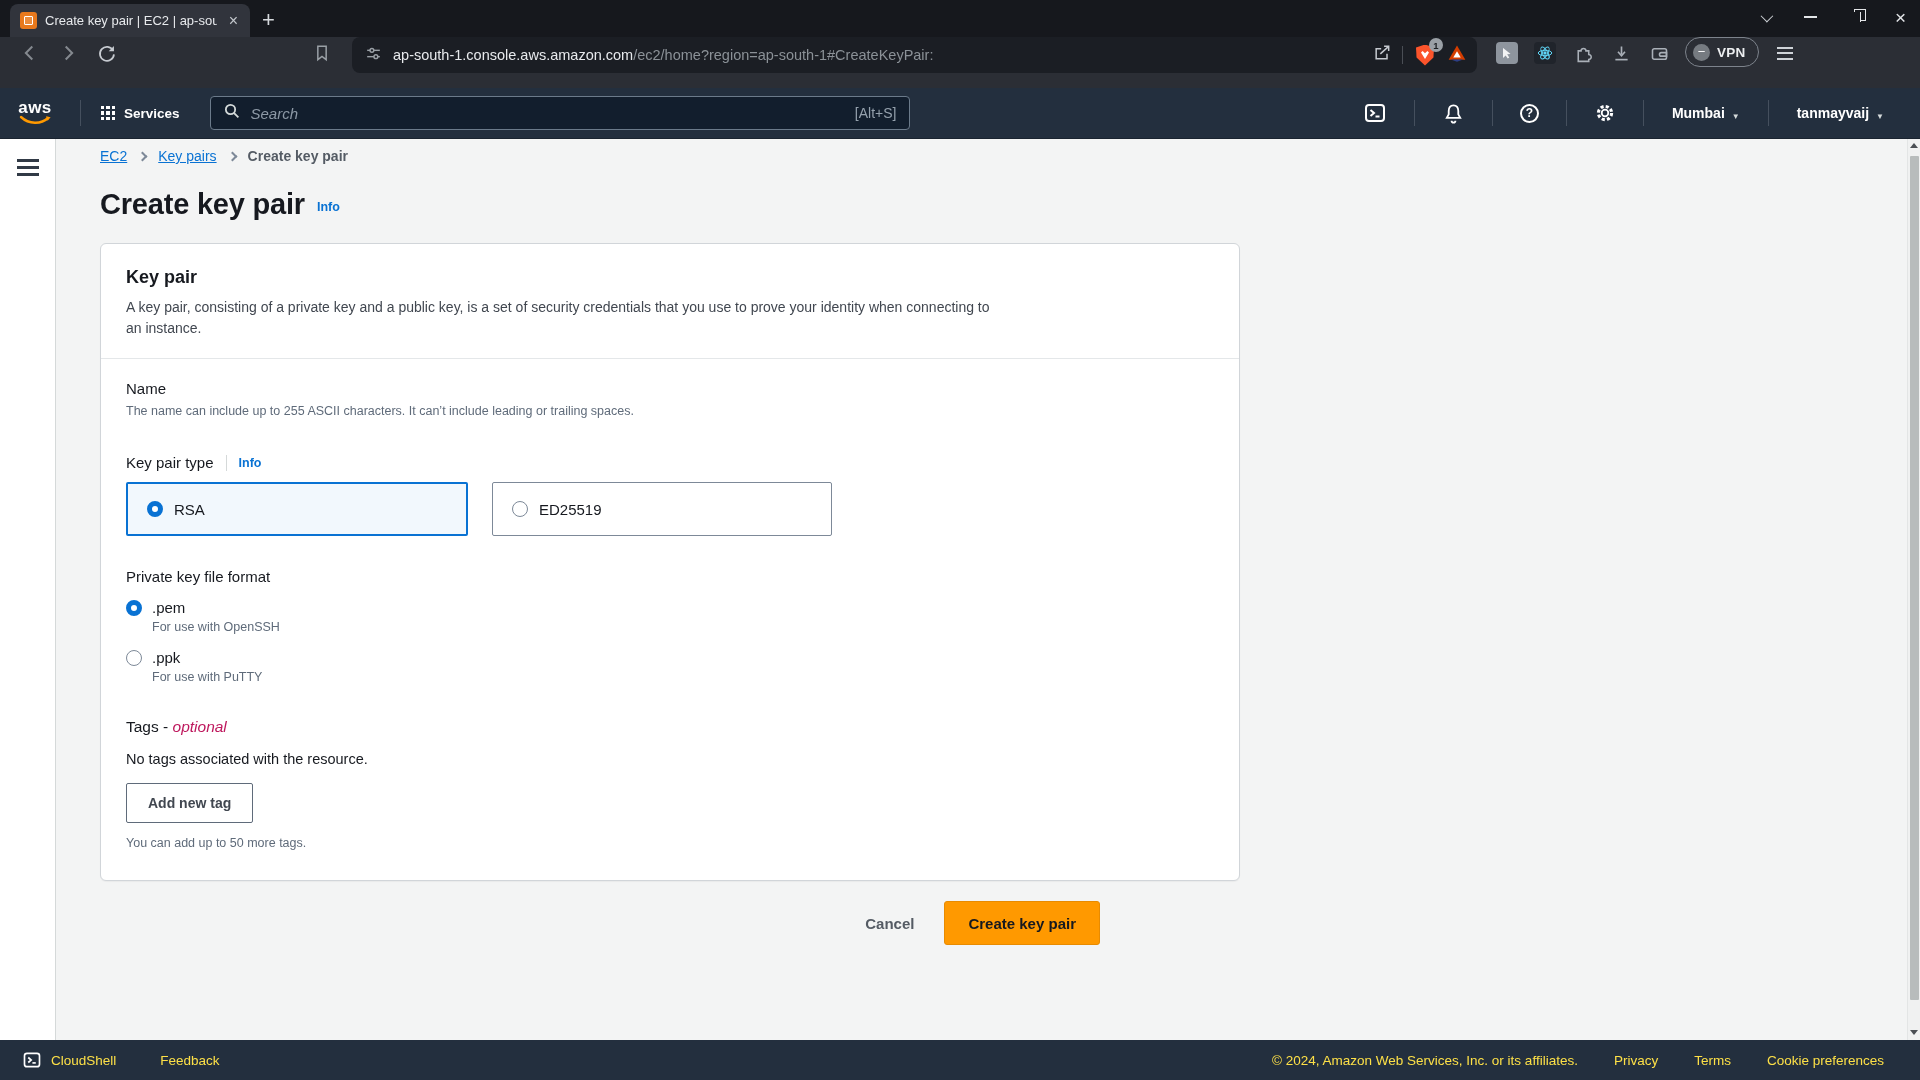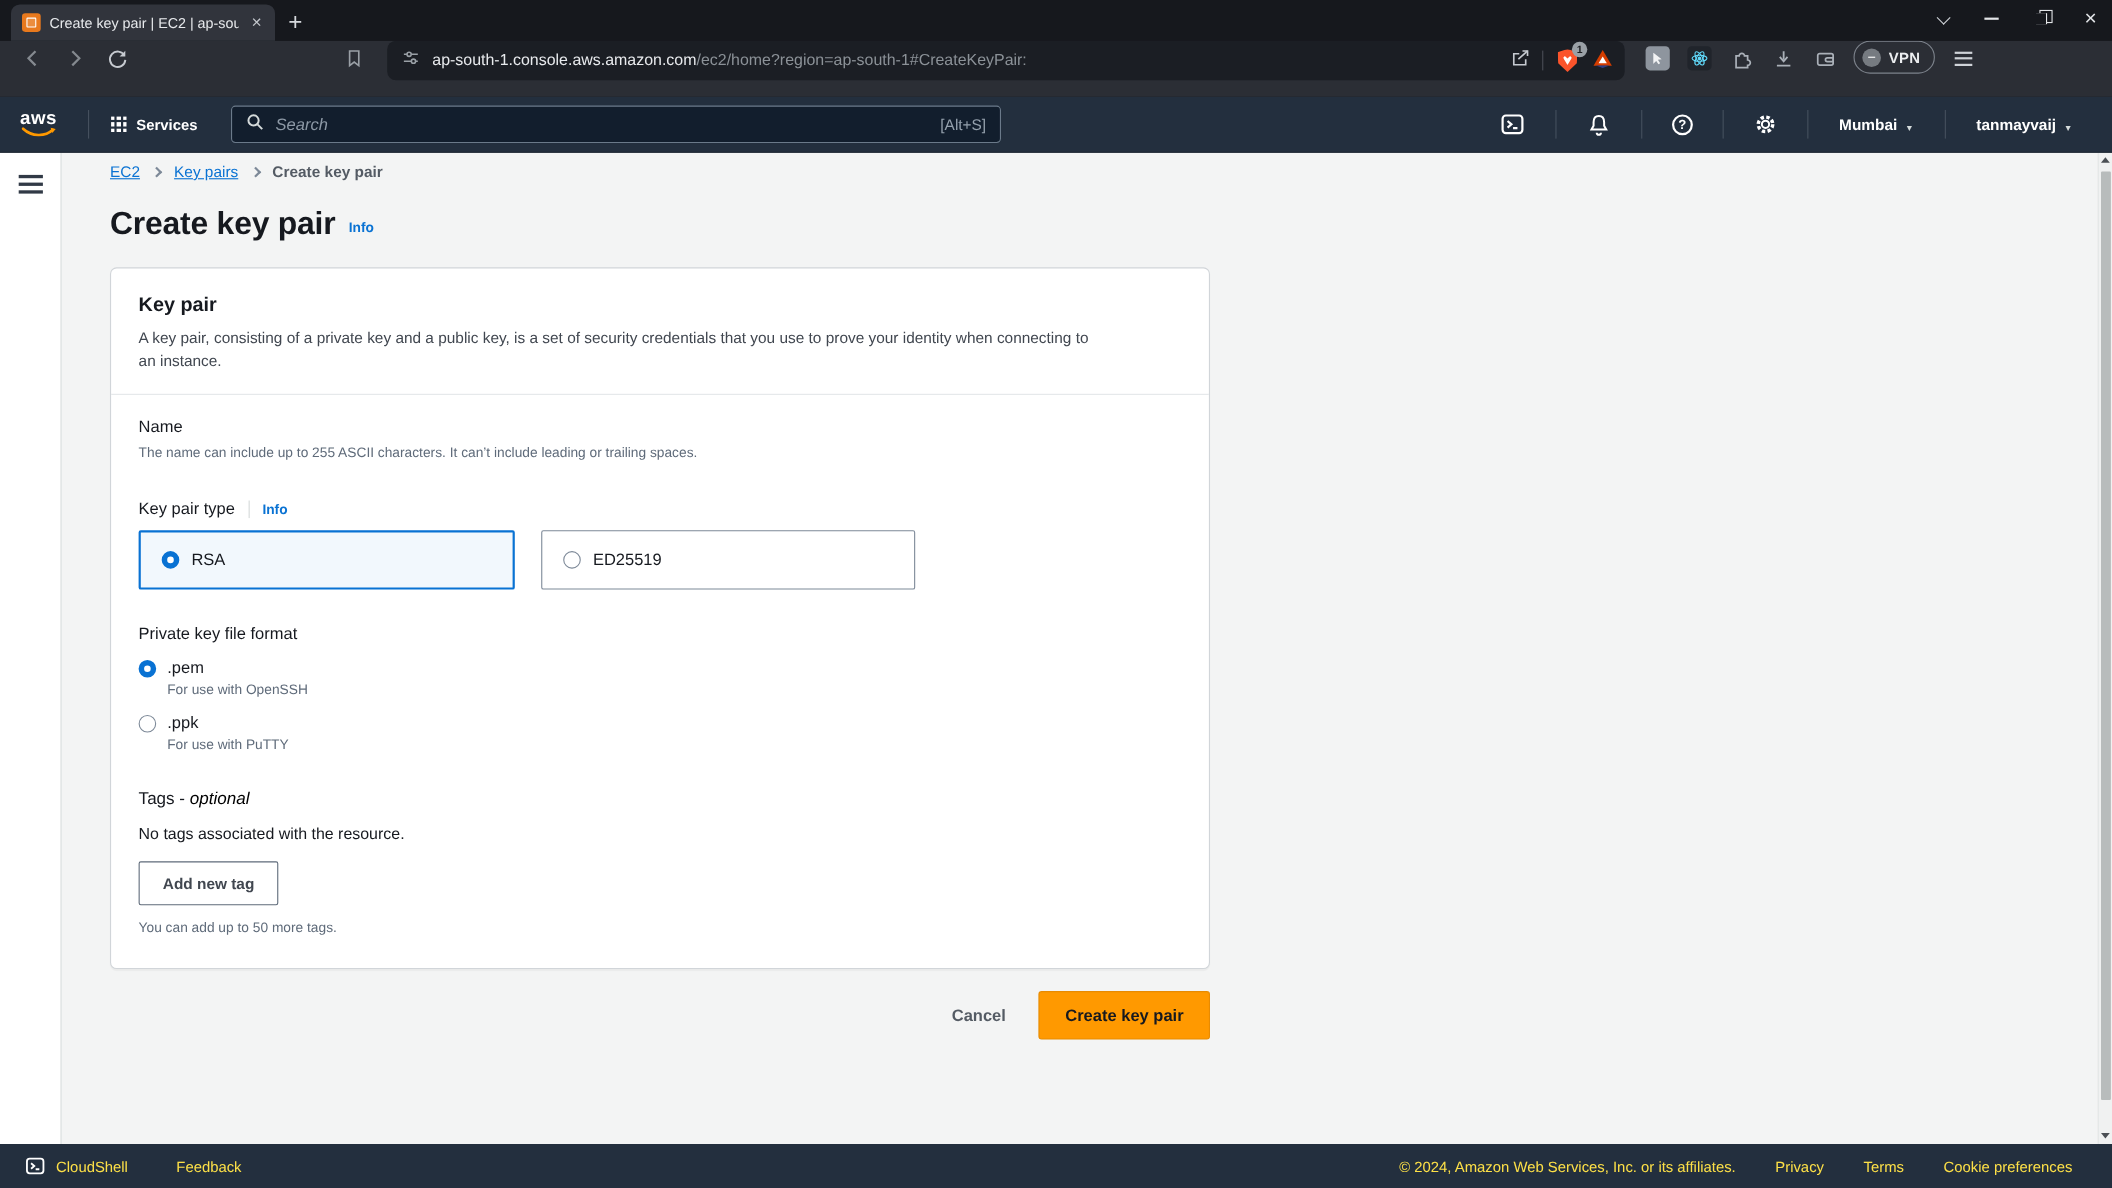--- a/index.html
+++ b/index.html
@@ -68,21 +68,21 @@
                  display:flex; align-items:center; justify-content:center; }
   .nav-drop { display:flex; align-items:flex-end; gap:7px; padding:0 16px; color:#fff; font-size:14px; font-weight:700; }
   .caret { font-size:8px; color:#d5dbdb; }
 
   
   .content { flex:1; display:flex; position:relative; background:#f3f4f4; min-height:0; }
   .sidebar { width:56px; background:#fff; border-right:1px solid #d5d9d9; flex:none; padding-top:21px; display:flex; justify-content:center; align-items:flex-start; }
   .hamburger { display:flex; flex-direction:column; gap:4.5px; cursor:pointer; }
   .hamburger i { width:22px; height:2.5px; background:#313a46; }
   .main { flex:1; padding:10px 0 0 44px; overflow:hidden; }
-  .inner { width:1000px; }
+  .inner { width:1140px; }
 
   .breadcrumb { display:flex; align-items:center; gap:10px; font-size:14px; }
   .crumb-link { color:#0972d3; text-decoration:underline; }
   .crumb-sep { width:7px; height:7px; border-right:2px solid #7d8998; border-top:2px solid #7d8998; transform:rotate(45deg); margin:0 2px; }
   .crumb-current { color:#545b64; font-weight:700; }
 
   .title-row { margin-top:24px; display:flex; align-items:flex-end; gap:12px; }
   .page-title { font-size:29px; font-weight:600; color:#16191f; letter-spacing:-.2px; }
   .info-link { color:#0972d3; font-size:12.5px; font-weight:700; margin-bottom:7px; }
 
@@ -111,21 +111,21 @@
   .radio { width:16px; height:16px; border-radius:50%; border:1.5px solid #7d8998; background:#fff; flex:none; }
   .radio.on { border:5px solid #0972d3; }
 
   .fmt-group { margin-top:14px; }
   .fmt-option { margin-bottom:15px; }
   .fmt-row { display:flex; align-items:center; gap:10px; }
   .fmt-label { font-size:15px; color:#16191f; }
   .fmt-helper { margin:4px 0 0 26px; font-size:12.5px; color:#5f6b7a; }
 
   .tags-label { margin-top:34px; font-size:15.5px; color:#16191f; }
-  .tags-label em { color:#000000;margin-top:16px; }
+  .tags-label em { color:#be185d;margin-top:16px; }
   .tags-empty { margin-top:15px; font-size:14.5px; color:#16191f; }
   .add-tag-btn { margin-top:16px; height:40px; padding:0 21px; background:#fff; border:1px solid #5f6b7a; border-radius:2px;
                  font-family:"Liberation Sans",sans-serif; font-size:14px; font-weight:700; color:#414750; }
   .tags-helper { margin-top:13px; font-size:12.5px; color:#5f6b7a; }
 
   .actions { width:1000px; margin-top:20px; display:flex; justify-content:flex-end; align-items:center; gap:30px; }
   .cancel-btn { background:none; border:none; font-family:"Liberation Sans",sans-serif; font-size:15px; font-weight:700; color:#545b64; }
   .primary-btn { height:44px; padding:0 23px; background:#ff9900; border:1px solid #e88b01; border-radius:3px;
                  font-family:"Liberation Sans",sans-serif; font-size:15px; font-weight:700; color:#16191f; }
 

